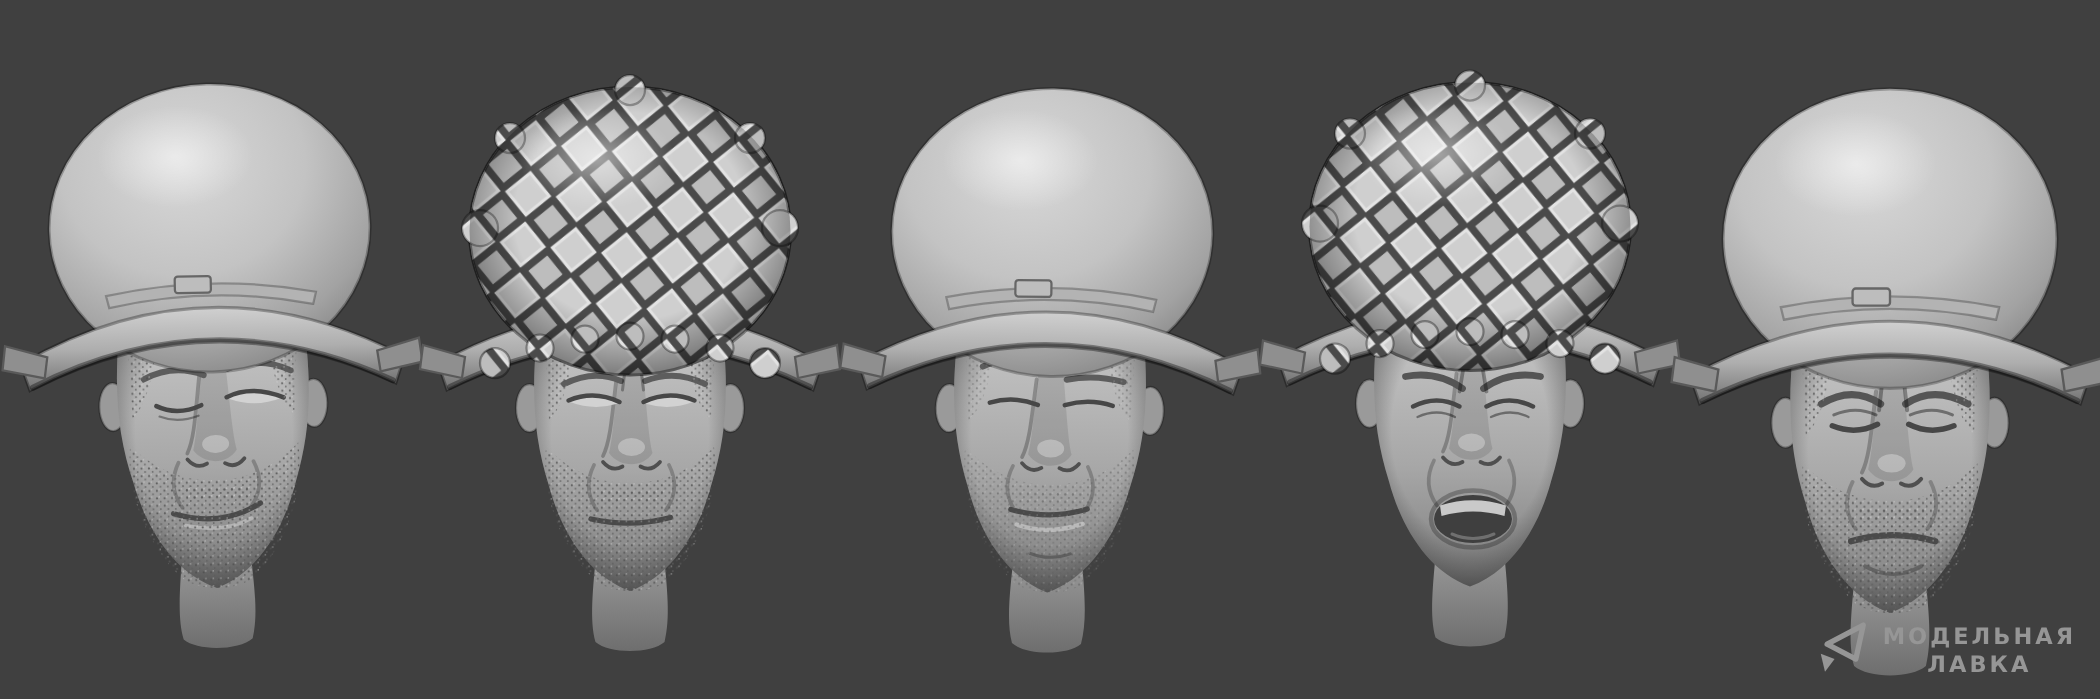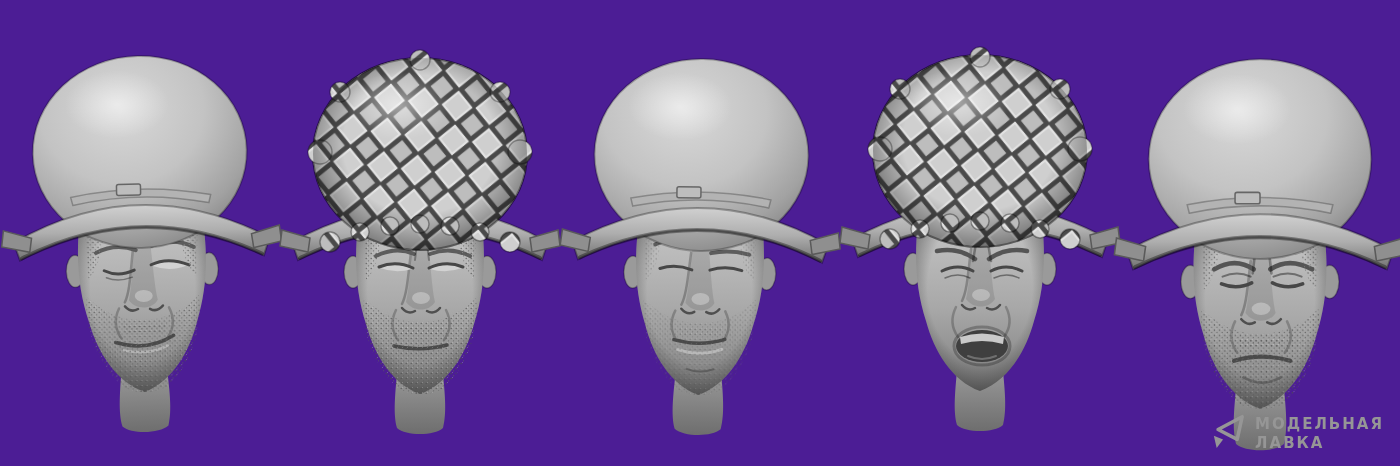--- a/index.html
+++ b/index.html
@@ -38,21 +38,21 @@
   }
   #watermark .logo-icon{width:34px;height:42px;flex:0 0 auto;}
   #watermark .wm-text{
     display:flex;flex-direction:column;gap:1px;
     font-size:15px;font-weight:600;letter-spacing:2px;line-height:18px;
   }
 </style>
 </head>
 <body>
 
-<div id="canvas" style="background: #4c1d95;">
+<div id="canvas" style="background: #404040; text-align: center;">
 
   <svg width="0" height="0" style="position:absolute" aria-hidden="true">
     <defs>
       <radialGradient id="domeGrad" cx="0.42" cy="0.28" r="0.85">
         <stop offset="0" stop-color="#d8d8d8"></stop>
         <stop offset="0.45" stop-color="#c3c3c3"></stop>
         <stop offset="0.75" stop-color="#a2a2a2"></stop>
         <stop offset="1" stop-color="#767676"></stop>
       </radialGradient>
       <linearGradient id="faceGrad" x1="0" y1="0" x2="0" y2="1">

